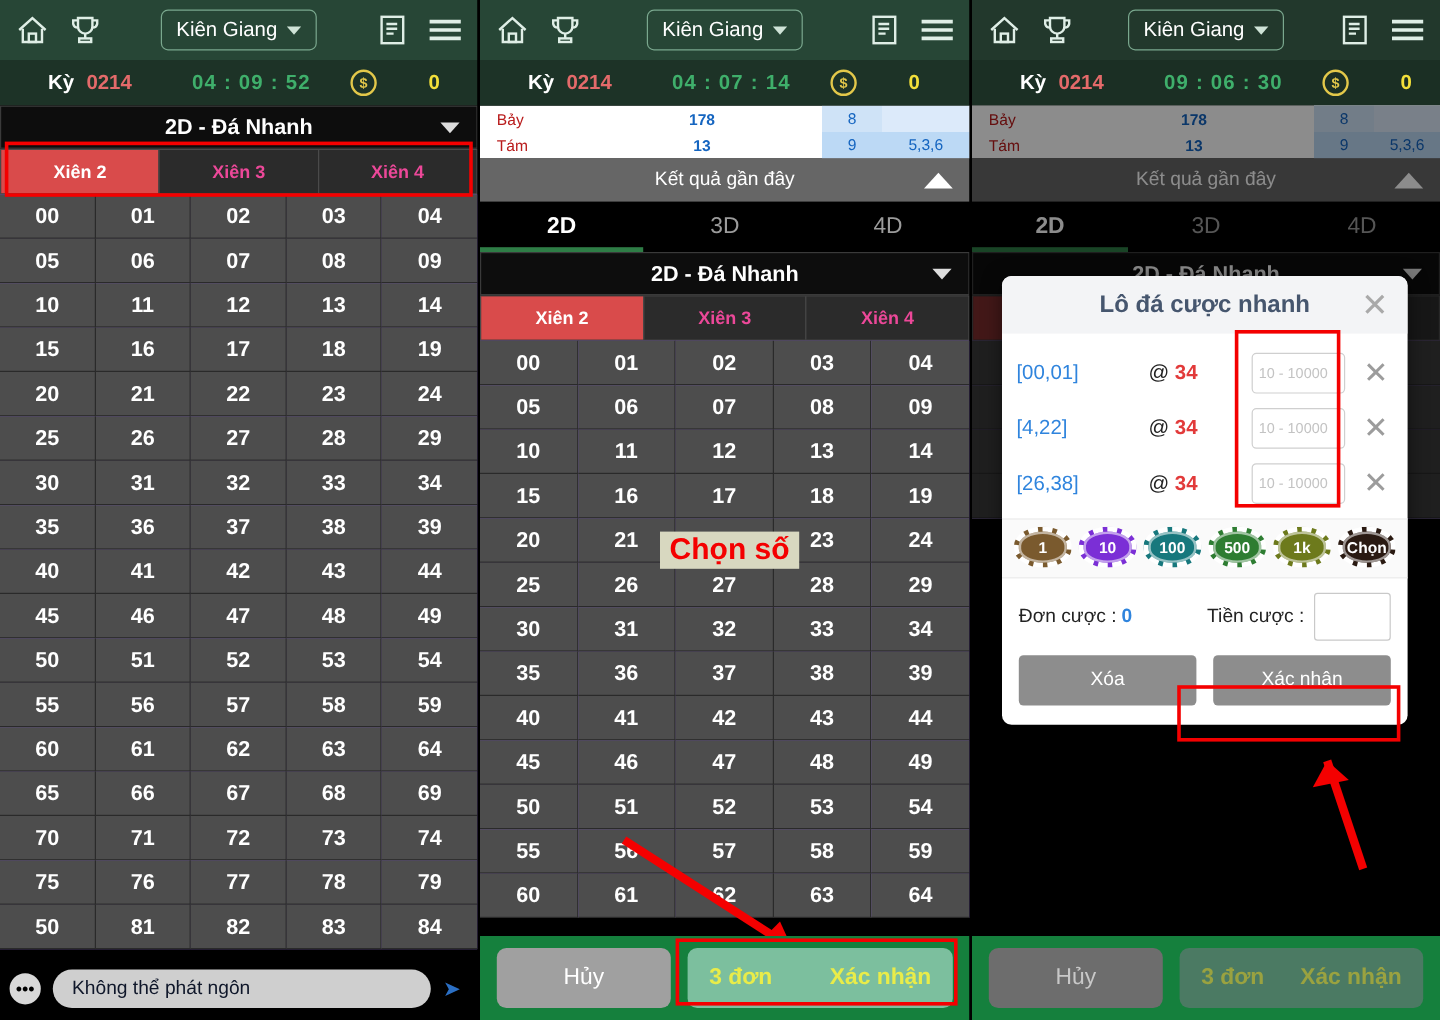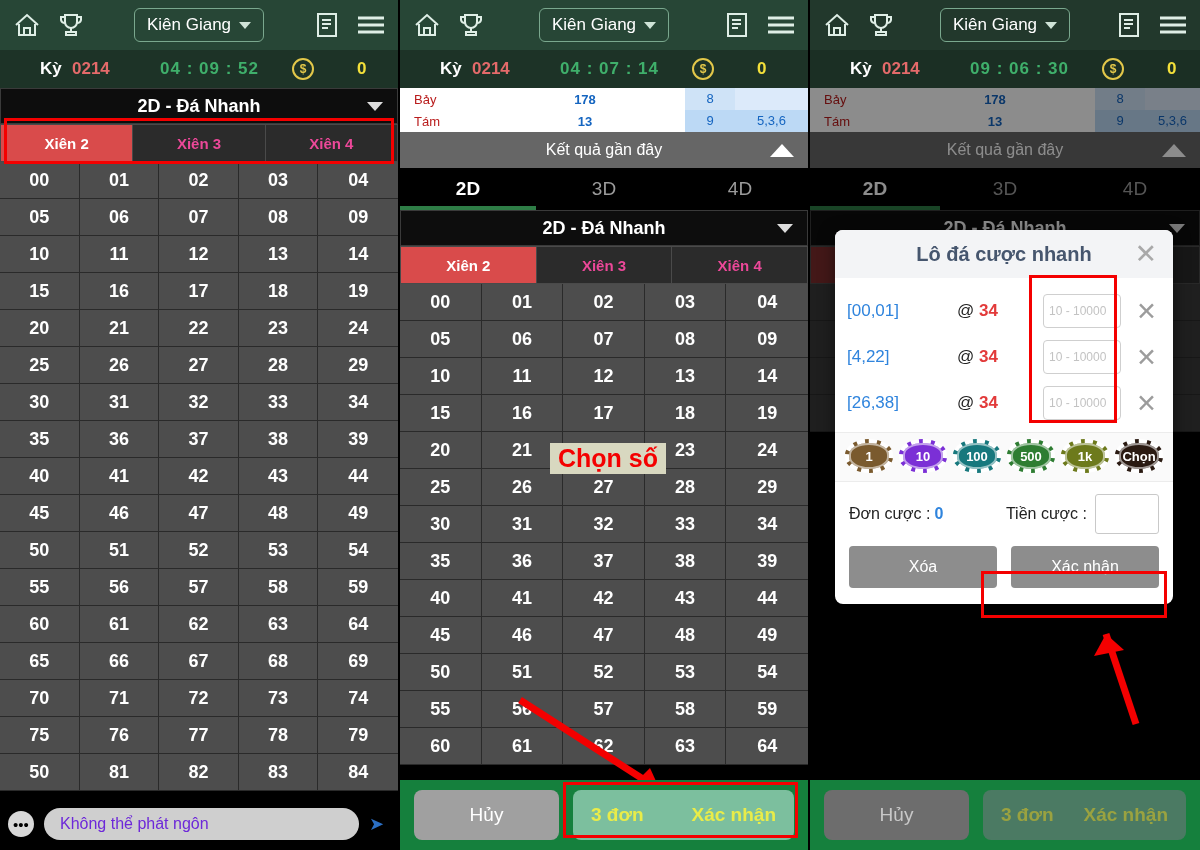--- a/index.html
+++ b/index.html
@@ -114,21 +114,21 @@
     content:''; position:absolute; bottom:0; left:0; right:0; height:4px; background:#2e7d46;
   }
 
   
   .chatbar {
     position:absolute; bottom:0; left:0; right:0; height:52px; background:#000;
     display:flex; align-items:center; gap:10px; padding:0 8px;
   }
   .chat-ico { width:26px;height:26px;border-radius:50%;background:#d8d8d8;display:flex;align-items:center;justify-content:center;color:#000;font-size:15px; }
   .chat-input {
-    flex:1; height:32px; border-radius:16px; background:#cfcfcf; color:#6d28d9;
+    flex:1; height:32px; border-radius:16px; background:#cfcfcf; color:#0f172a;
     display:flex; align-items:center; padding-left:16px; font-size:16px;
   }
   .send-ico { color:#2b6fc4; font-size:18px; padding-right:6px; }
 
   
   .actionbar {
     position:absolute; bottom:0; left:0; right:0; height:70px; background:#15803d;
     display:flex; align-items:center; gap:14px; padding:0 14px;
   }
   .btn-cancel {

